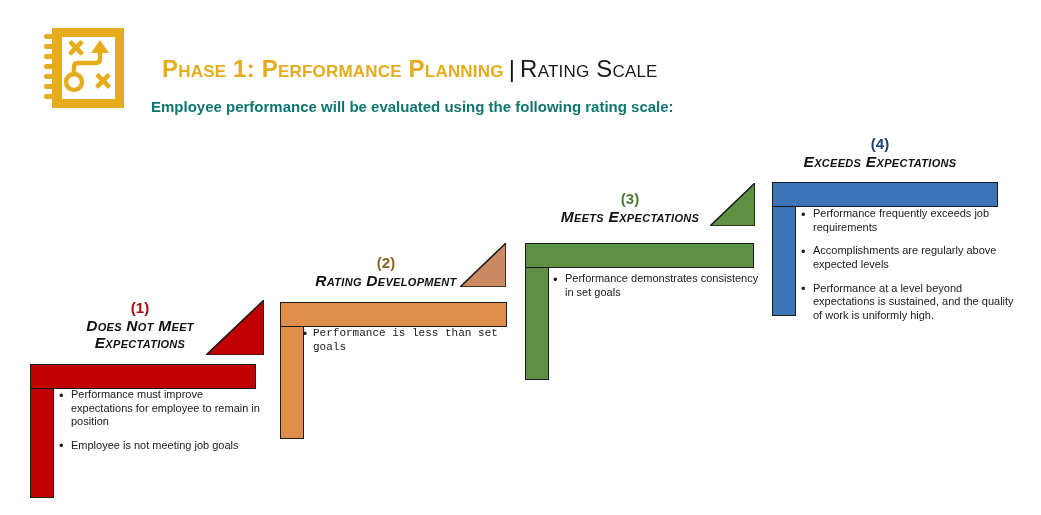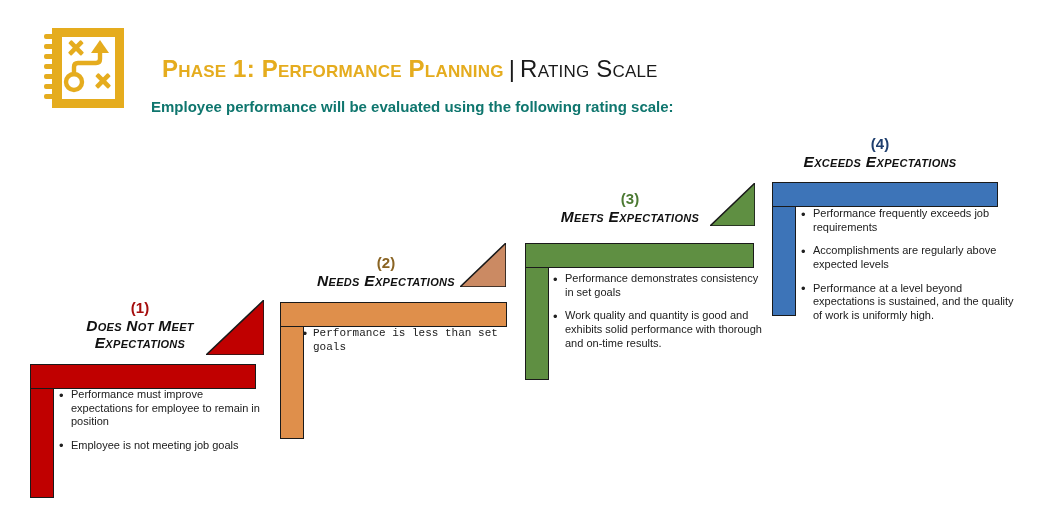--- a/index.html
+++ b/index.html
@@ -177,21 +177,21 @@
 
   <ul class="bullets" style="left:58px; top:388px; width:206px;">
     <li>Performance must improve expectations for employee to remain in position</li>
     <li>Employee is not meeting job goals</li>
   </ul>
 </div>
 
 <div class="level">
   <div class="level-heading" style="left:288px; top:255px; width:196px;">
     <span class="level-number" style="color:#8a6423;">(2)</span>
-    <span class="level-name">Needs Expectations</span>
+    <span class="level-name">Rating Development</span>
   </div>
 
   <div class="tri" style="left:460px; top:243px; width:46px; height:44px;">
     <svg width="46" height="44" viewBox="0 0 46 44">
         <polygon points="0,44 46,0 46,44" fill="#cb8a63" stroke="#1a1a1a" stroke-width="1.6"></polygon>
       </svg>
   </div>
 
   <div class="bracket-h" style="left:280px; top:302px; width:227px; height:25px; background:#df8f4b;"></div>
   <div class="bracket-v" style="left:280px; top:302px; width:24px; height:137px; background:#df8f4b;"></div>
@@ -211,21 +211,20 @@
     <svg width="45" height="43" viewBox="0 0 45 43">
         <polygon points="0,43 45,0 45,43" fill="#5f8f42" stroke="#1a1a1a" stroke-width="1.6"></polygon>
       </svg>
   </div>
 
   <div class="bracket-h" style="left:525px; top:243px; width:229px; height:25px; background:#5f8f42;"></div>
   <div class="bracket-v" style="left:525px; top:243px; width:24px; height:137px; background:#5f8f42;"></div>
 
   <ul class="bullets" style="left:552px; top:272px; width:217px;">
     <li>Performance demonstrates consistency in set goals</li>
-    <li>Work quality and quantity is good and exhibits solid performance with thorough and on-time results.</li>
   </ul>
 </div>
 
 <div class="level">
   <div class="level-heading" style="left:782px; top:136px; width:196px;">
     <span class="level-number" style="color:#1f3f6e;">(4)</span>
     <span class="level-name">Exceeds Expectations</span>
   </div>
 
   <div class="bracket-h" style="left:772px; top:182px; width:226px; height:25px; background:#3d74b8;"></div>

